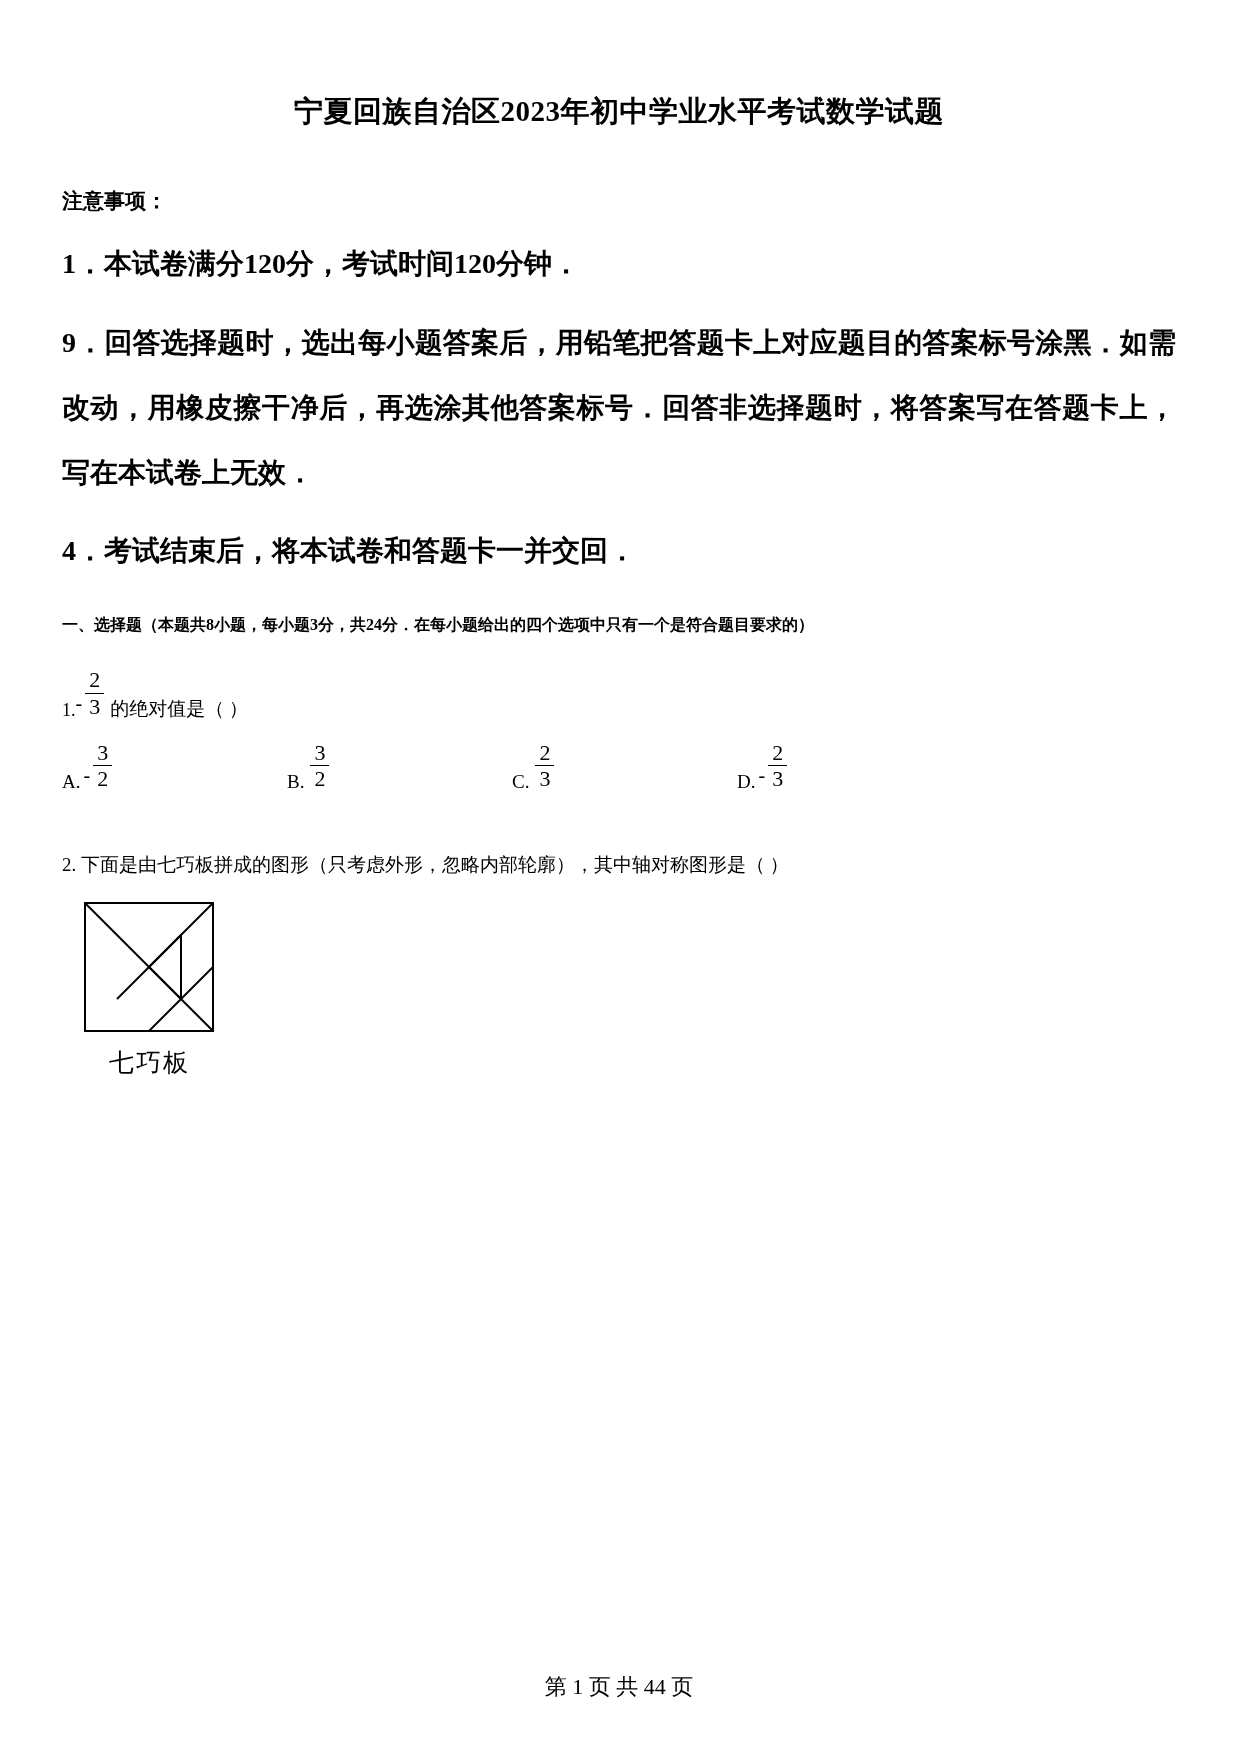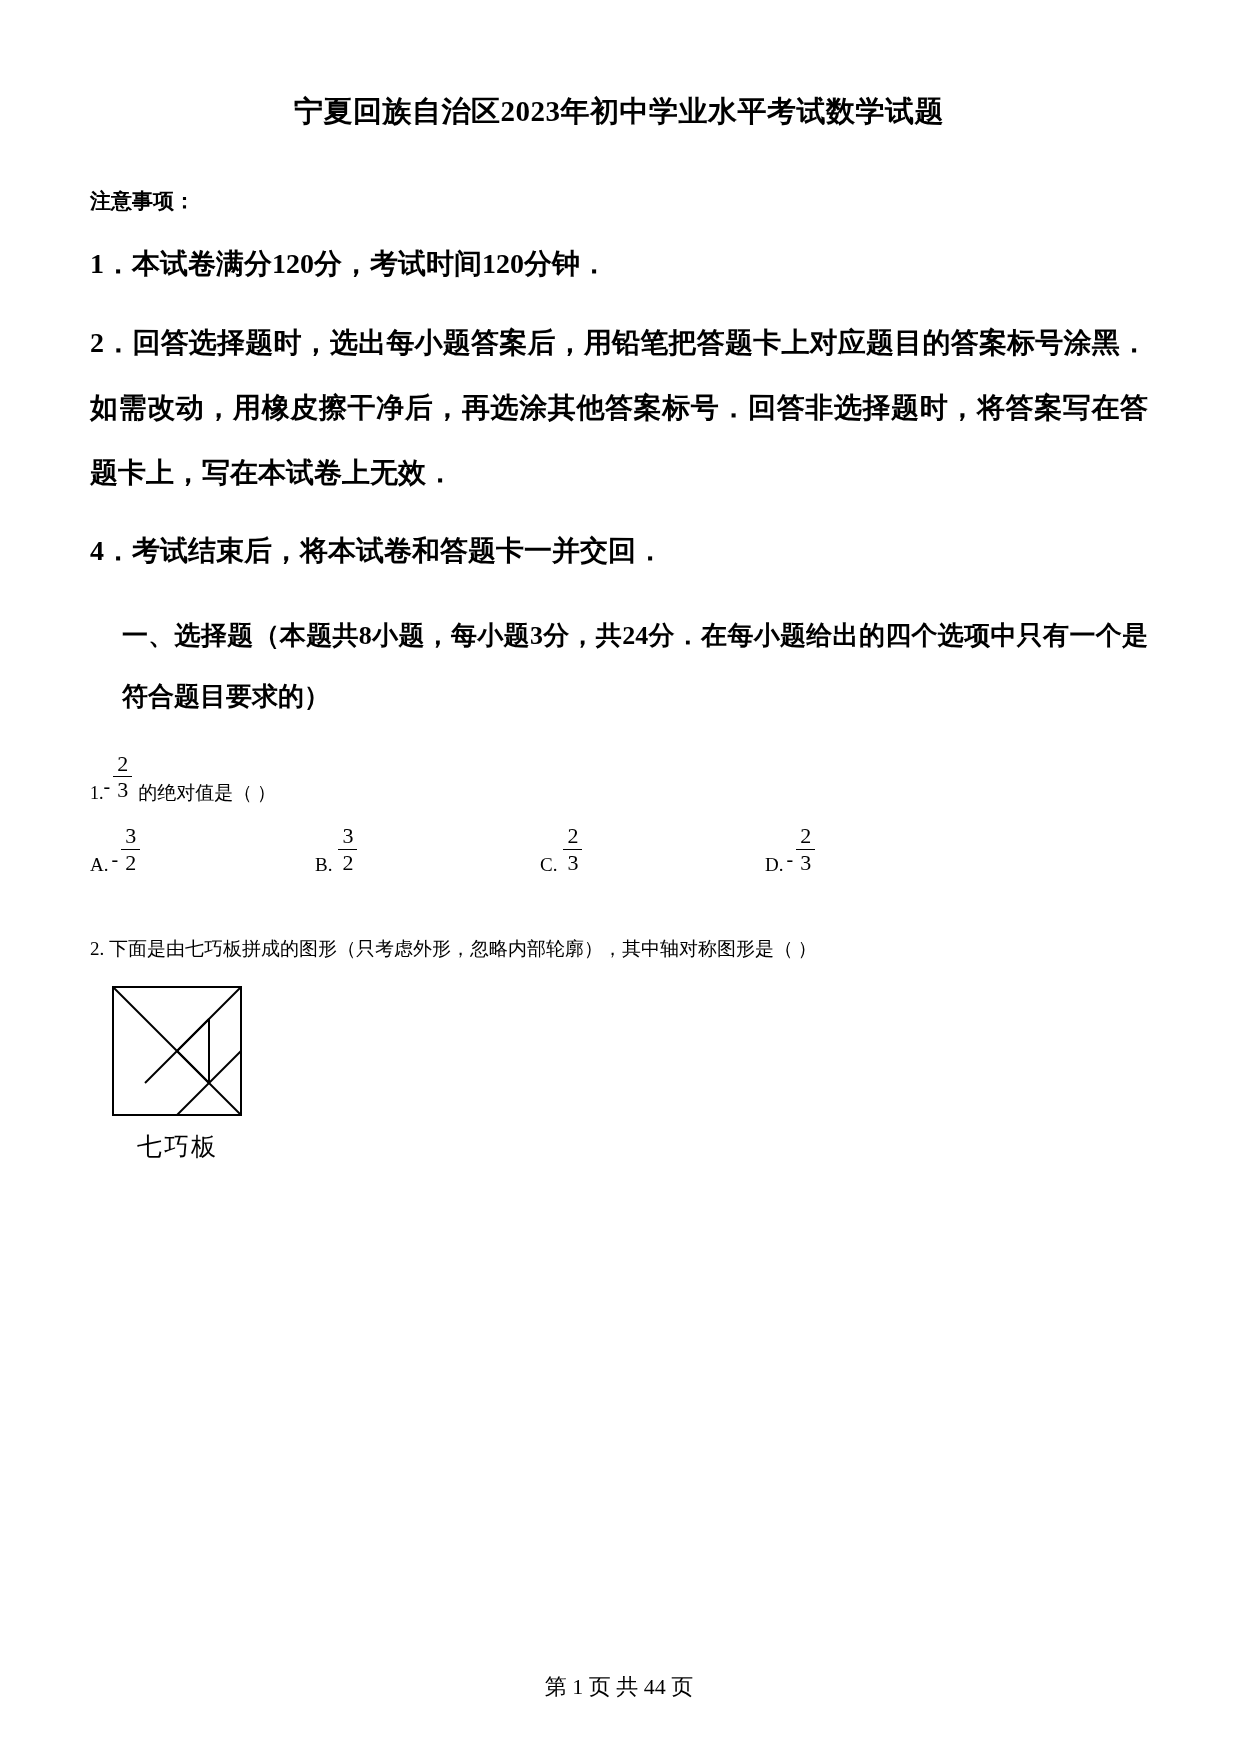--- a/index.html
+++ b/index.html
@@ -13,21 +13,21 @@
     position: relative;
     font-family: "Liberation Serif", "DejaVu Serif", serif;
     color: #000000;
     overflow: hidden;
   }
   .page {
     position: relative;
     width: 1238px;
     height: 1754px;
     box-sizing: border-box;
-    padding: 0 90px;
+    padding: 0 62px;
     border-radius: 14px;
   }
   .doc-title {
     text-align: center;
     font-size: 29px;
     font-weight: bold;
     letter-spacing: 0.5px;
     margin: 0;
     padding-top: 92px;
     line-height: 1.35;
@@ -40,27 +40,26 @@
   }
   .notice-item {
     font-size: 28px;
     font-weight: bold;
     line-height: 2.32;
     margin-top: 14px;
     text-align: justify;
     text-justify: inter-ideograph;
   }
   .section-head {
-    font-size: 26px;
+    font-size: 16px;
     font-weight: bold;
     line-height: 2.32;
     margin-top: 22px;
     text-align: justify;
     text-justify: inter-ideograph;
-    margin-left: 32px;
   }
   .q-block {
     margin-top: 26px;
     font-size: 19px;
     line-height: 1.5;
   }
   .q1-line {
     display: flex;
     align-items: flex-end;
     font-size: 19px;
@@ -139,21 +138,21 @@
 </head>
 <body>
 
 <div class="page">
 
   <h1 class="doc-title">宁夏回族自治区2023年初中学业水平考试数学试题</h1>
 
   <div class="notice-head">注意事项：</div>
 
   <div class="notice-item">1．本试卷满分120分，考试时间120分钟．</div>
-  <div class="notice-item">2．回答选择题时，选出每小题答案后，用铅笔把答题卡上对应题目的答案标号涂黑．如需改动，用橡皮擦干净后，再选涂其他答案标号．回答非选择题时，将答案写在答题卡上，写在本试卷上无效．</div>
+  <div class="notice-item">9．回答选择题时，选出每小题答案后，用铅笔把答题卡上对应题目的答案标号涂黑．如需改动，用橡皮擦干净后，再选涂其他答案标号．回答非选择题时，将答案写在答题卡上，写在本试卷上无效．</div>
   <div class="notice-item">4．考试结束后，将本试卷和答题卡一并交回．</div>
 
   <div class="section-head">一、选择题（本题共8小题，每小题3分，共24分．在每小题给出的四个选项中只有一个是符合题目要求的）</div>
 
   <div class="q-block">
     <div class="q1-line">
       <span class="q-num">1.</span>
       <span class="neg">-</span>
       <span class="frac">
         <span class="num">2</span>

